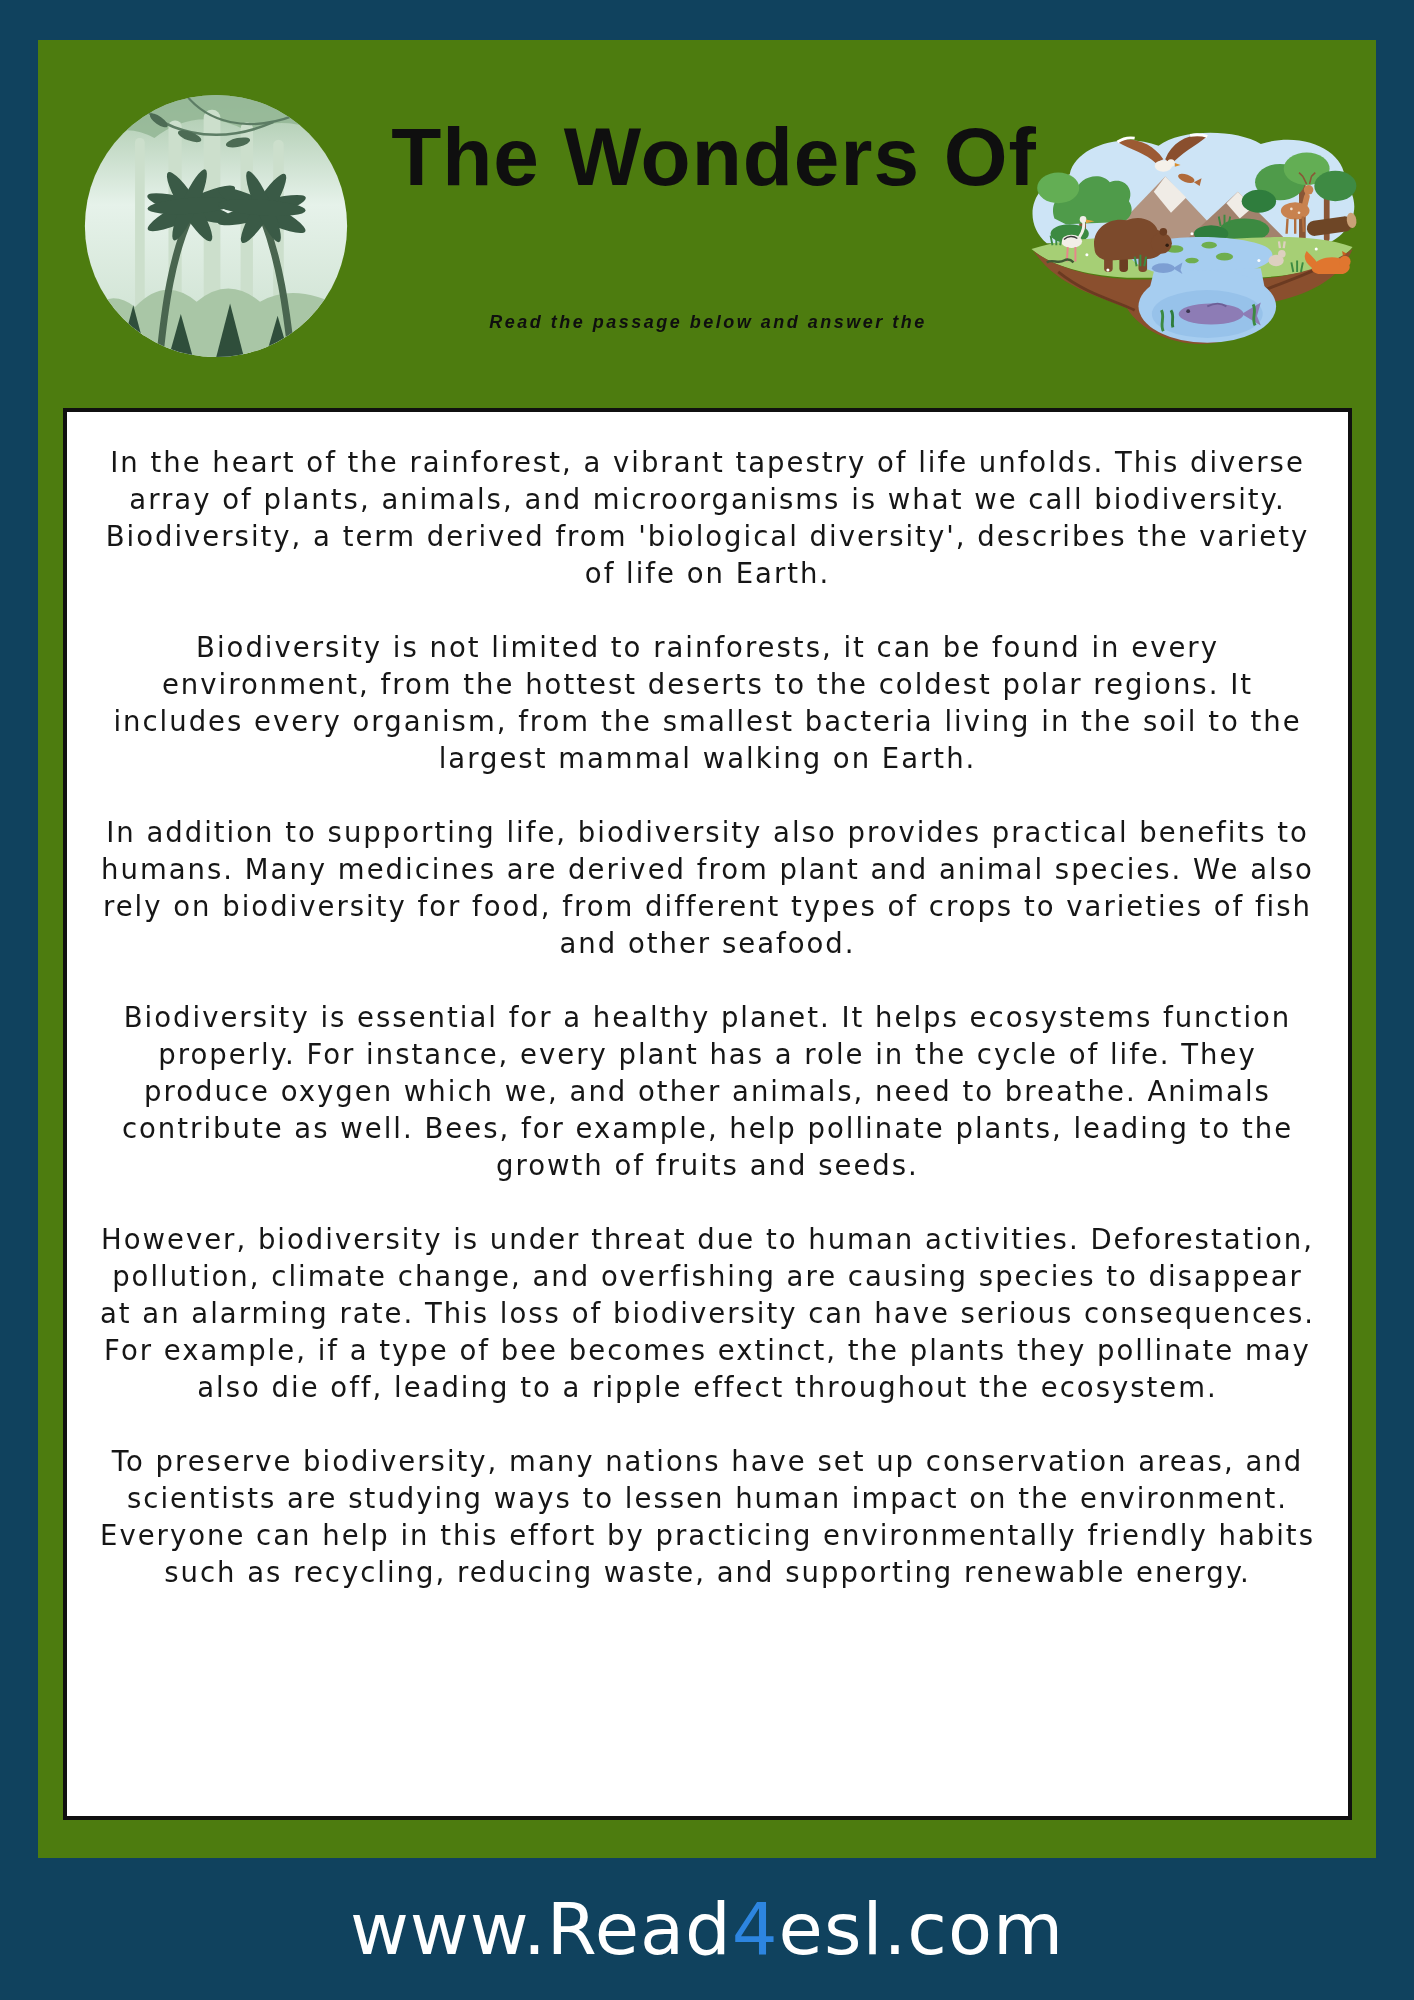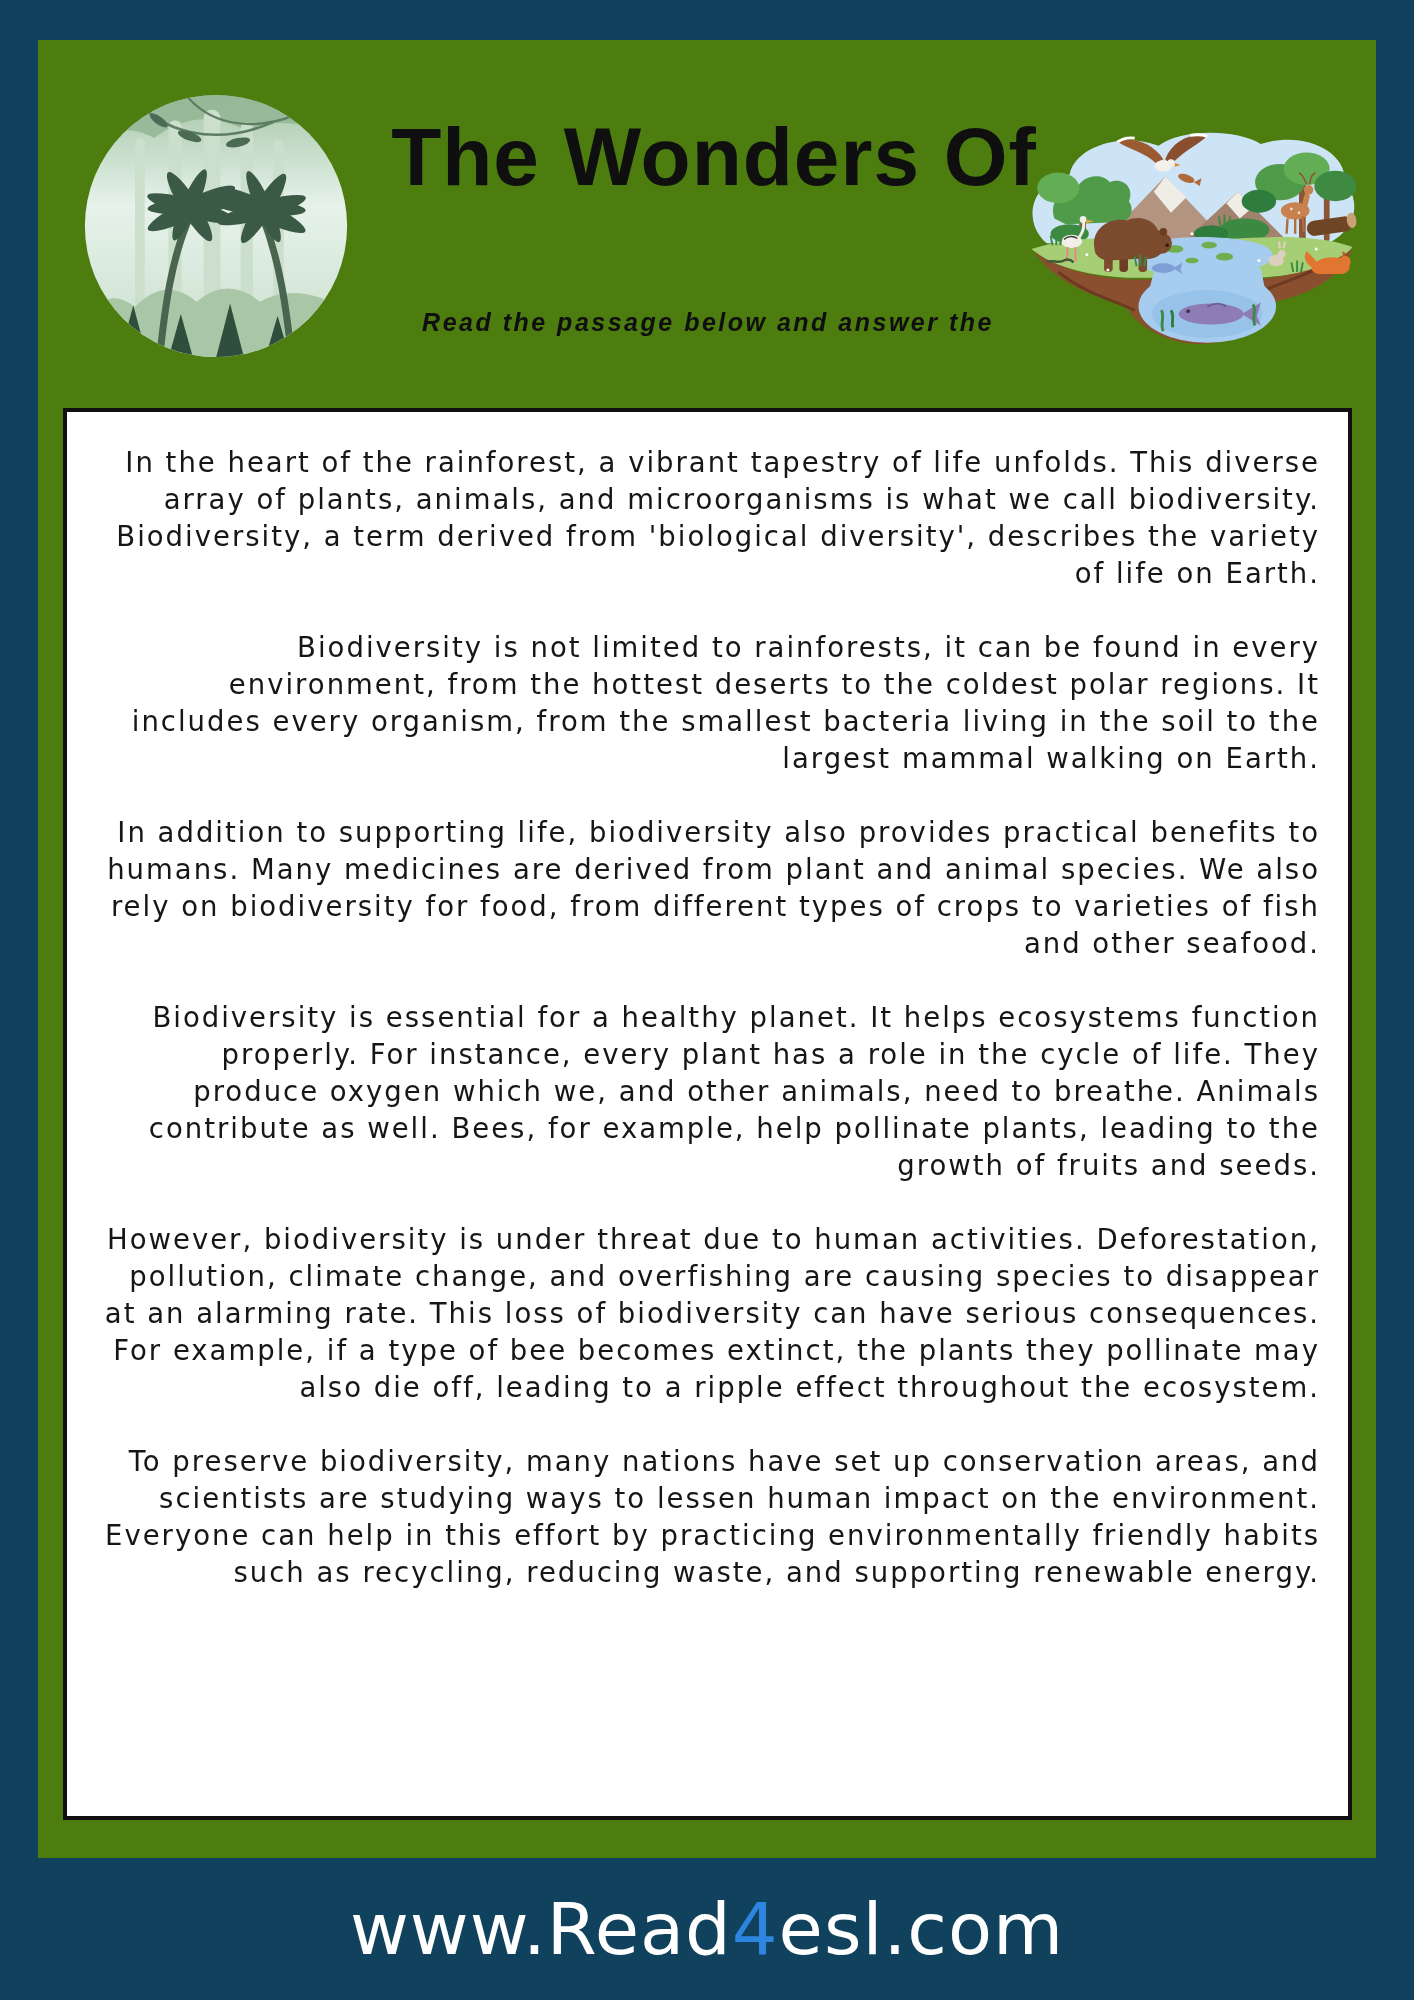--- a/index.html
+++ b/index.html
@@ -20,33 +20,33 @@
     text-align:center;color:#0f0f0f;
     font-family:"Liberation Sans", sans-serif;
     font-weight:bold;font-size:82px;line-height:96px;letter-spacing:1px;
   }
   .title span{display:block;}
   .subtitle{
     position:absolute;left:238px;top:254px;width:864px;
     text-align:center;color:#0f0f0f;
     font-family:"Liberation Sans", sans-serif;
     font-weight:bold;font-style:italic;
-    font-size:25px;line-height:57px;letter-spacing:2.5px;
+    font-size:18px;line-height:57px;letter-spacing:2.5px;
   }
   .subtitle span{display:block;}
   .passage-box{
     position:absolute;left:25px;top:368px;width:1289px;height:1412px;
     box-sizing:border-box;border:4px solid #101010;
     padding:32px 28px 0 28px;overflow:hidden;
     background:#ffffff;
   }
   .passage-box p{
     margin:0 0 37px 0;
     font-size:27.5px;line-height:37px;letter-spacing:2px;
-    text-align:right;color:#161616;
+    text-align:center;color:#161616;
   }
   .footer{
     position:absolute;left:0;top:1858px;width:1414px;height:142px;
     display:flex;align-items:center;justify-content:center;
     color:#ffffff;font-size:72px;letter-spacing:1px;
   }
   .footer .accent{color:#2d85e0;}
 </style>
 </head>
 <body>

